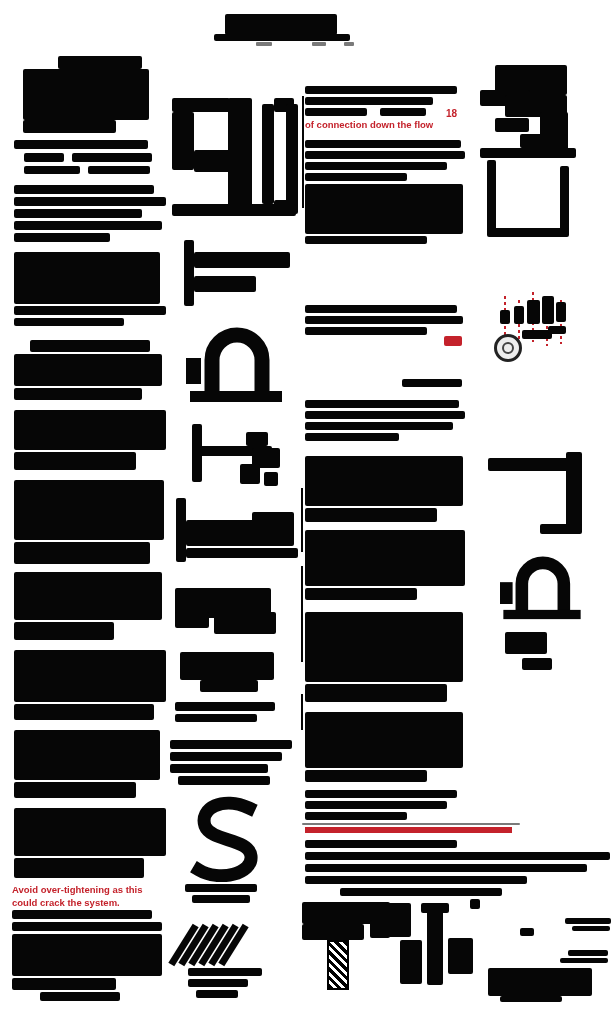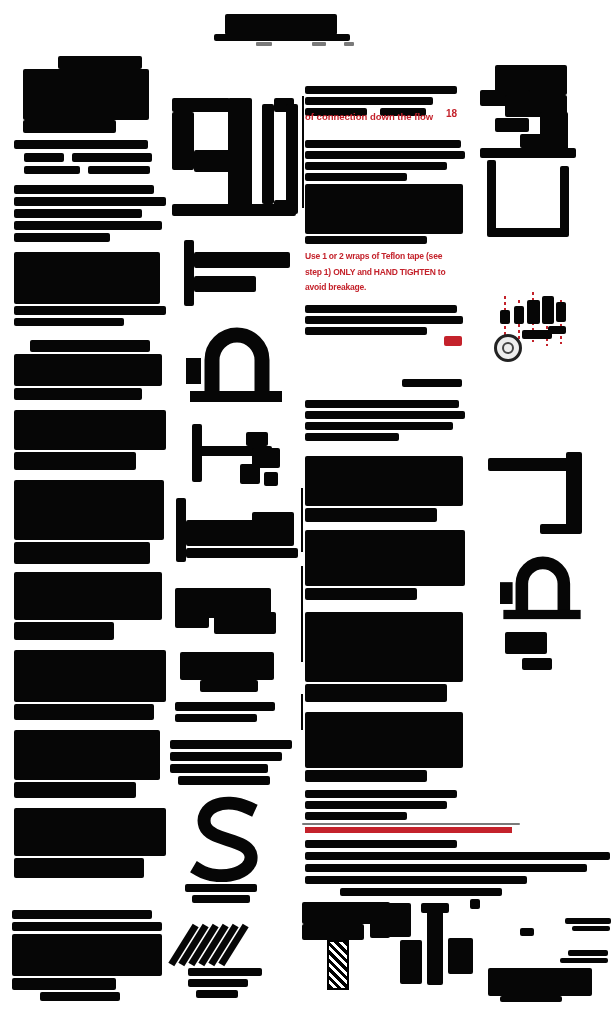--- a/index.html
+++ b/index.html
@@ -65,20 +65,24 @@
   <div class="b" style="left:14px;top:542px;width:136px;height:22px"></div>
   <div class="b" style="left:14px;top:572px;width:148px;height:48px"></div>
   <div class="b" style="left:14px;top:622px;width:100px;height:18px"></div>
   <div class="b" style="left:14px;top:650px;width:152px;height:52px"></div>
   <div class="b" style="left:14px;top:704px;width:140px;height:16px"></div>
   <div class="b" style="left:14px;top:730px;width:146px;height:50px"></div>
   <div class="b" style="left:14px;top:782px;width:122px;height:16px"></div>
   <div class="b" style="left:14px;top:808px;width:152px;height:48px"></div>
   <div class="b" style="left:14px;top:858px;width:130px;height:20px"></div>
 
+  <div class="rt warn" style="left:12px;top:883px">
+    <div>Avoid over-tightening as this</div>
+    <div>could crack the system.</div>
+  </div>
   <div class="b" style="left:12px;top:910px;width:140px;height:9px"></div>
   <div class="b" style="left:12px;top:922px;width:150px;height:9px"></div>
   <div class="b" style="left:12px;top:934px;width:150px;height:42px"></div>
   <div class="b" style="left:12px;top:978px;width:104px;height:12px"></div>
   <div class="b" style="left:40px;top:992px;width:80px;height:9px"></div>
 
   <div class="b" style="left:172px;top:98px;width:58px;height:14px"></div>
   <div class="b" style="left:172px;top:112px;width:22px;height:58px"></div>
   <div class="b" style="left:194px;top:150px;width:52px;height:22px"></div>
   <div class="b" style="left:228px;top:98px;width:24px;height:118px"></div>
@@ -141,33 +145,28 @@
   <div class="vr" style="left:302px;top:96px;height:112px"></div>
   <div class="vr" style="left:301px;top:488px;height:64px"></div>
   <div class="vr" style="left:301px;top:566px;height:96px"></div>
   <div class="vr" style="left:301px;top:694px;height:36px"></div>
 
   <div class="b" style="left:305px;top:86px;width:152px;height:8px"></div>
   <div class="b" style="left:305px;top:97px;width:128px;height:8px"></div>
   <div class="b" style="left:305px;top:108px;width:62px;height:8px"></div>
   <div class="b" style="left:380px;top:108px;width:46px;height:8px"></div>
   <div class="rt step" style="left:446px;top:108px">18</div>
-  <div class="rt flow" style="left:305px;top:111px">of connection down the flow</div>
+  <div class="rt flow" style="left:305px;top:119px">of connection down the flow</div>
   <div class="b" style="left:305px;top:140px;width:156px;height:8px"></div>
   <div class="b" style="left:305px;top:151px;width:160px;height:8px"></div>
   <div class="b" style="left:305px;top:162px;width:142px;height:8px"></div>
   <div class="b" style="left:305px;top:173px;width:102px;height:8px"></div>
   <div class="b" style="left:305px;top:184px;width:158px;height:50px"></div>
   <div class="b" style="left:305px;top:236px;width:122px;height:8px"></div>
 
-  <div class="rt teflon" style="left:305px;top:249px">
-    <div>Use 1 or 2 wraps of Teflon tape (see</div>
-    <div>step 1) ONLY and HAND TIGHTEN to</div>
-    <div>avoid breakage.</div>
-  </div>
 
   <div class="b" style="left:305px;top:305px;width:152px;height:8px"></div>
   <div class="b" style="left:305px;top:316px;width:158px;height:8px"></div>
   <div class="b" style="left:305px;top:327px;width:122px;height:8px"></div>
   <div class="redblob" style="left:444px;top:336px;width:18px;height:10px"></div>
 
   <div class="b" style="left:402px;top:379px;width:60px;height:8px"></div>
 
   <div class="b" style="left:305px;top:400px;width:154px;height:8px"></div>
   <div class="b" style="left:305px;top:411px;width:160px;height:8px"></div>

